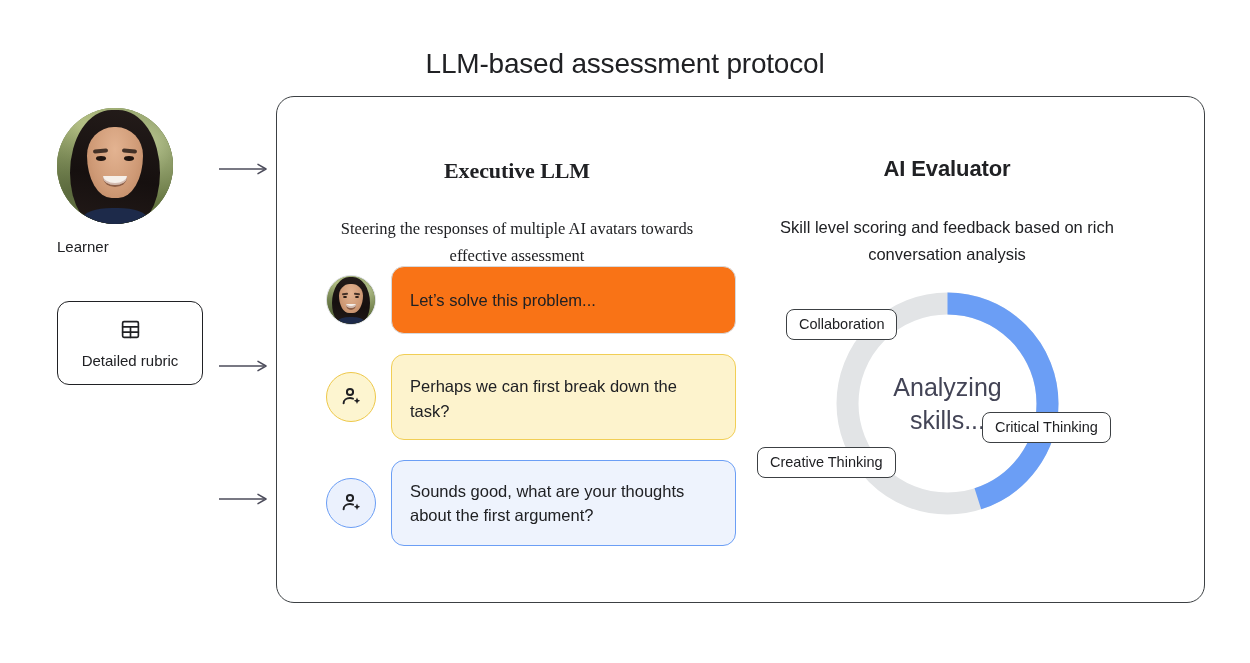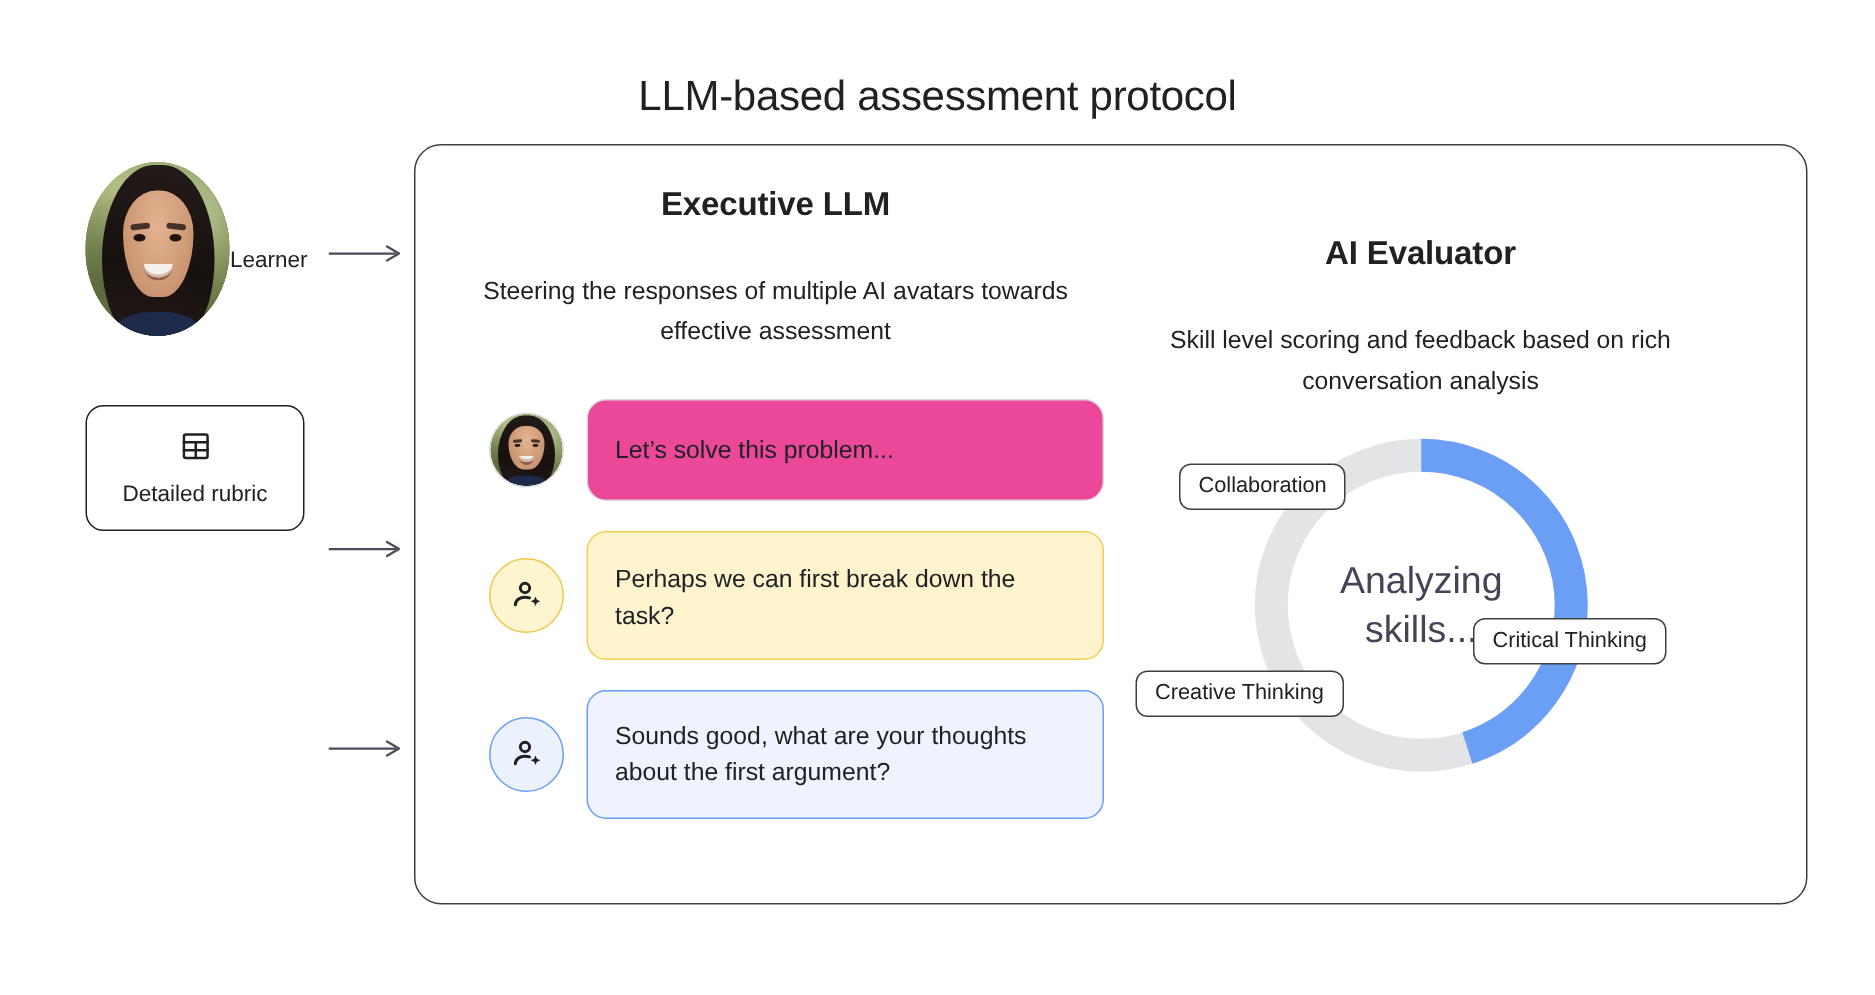--- a/index.html
+++ b/index.html
@@ -40,22 +40,22 @@
   .left-col {
     position: absolute;
     left: 57px;
     top: 108px;
     width: 148px;
   }
 
   .learner-block {
     width: 148px;
     display: flex;
-    flex-direction: row;
-    align-items: center;
+    flex-direction: column;
+    align-items: flex-start;
   }
 
   .avatar-photo {
     width: 116px;
     height: 116px;
     border-radius: 50%;
     overflow: hidden;
     position: relative;
     background: #6f7e55;
   }
@@ -200,21 +200,21 @@
     color: #202124;
     letter-spacing: -0.1px;
   }
   .col-head .col-sub {
     margin-top: 32px;
     font-size: 16.5px;
     line-height: 1.62;
     color: #202124;
   }
 
-  .head-exec { left: 40px; top: 26px; width: 400px; }
+  .head-exec { left: 40px; top: 61px; width: 400px; font-family: Liberation Serif, serif; }
   .head-eval { left: 460px; top: 59px; width: 420px; }
 
   
   .chat {
     position: absolute;
     left: 49px;
     top: 169px;
     width: 410px;
   }
   .chat-row {
@@ -255,21 +255,21 @@
   .bubble {
     flex: 1 1 auto;
     border-radius: 13px;
     padding: 16px 18px;
     font-size: 16.5px;
     line-height: 1.48;
     color: #202124;
     box-sizing: border-box;
   }
   .bubble.gray {
-    background: #ec4899;
+    background: #f97316;
     border: 1.2px solid #d6d9dc;
     min-height: 68px;
     display: flex;
     align-items: center;
   }
   .bubble.yellow {
     background: #fdf3cd;
     border: 1.4px solid #f1ce55;
     min-height: 86px;
     display: flex;

